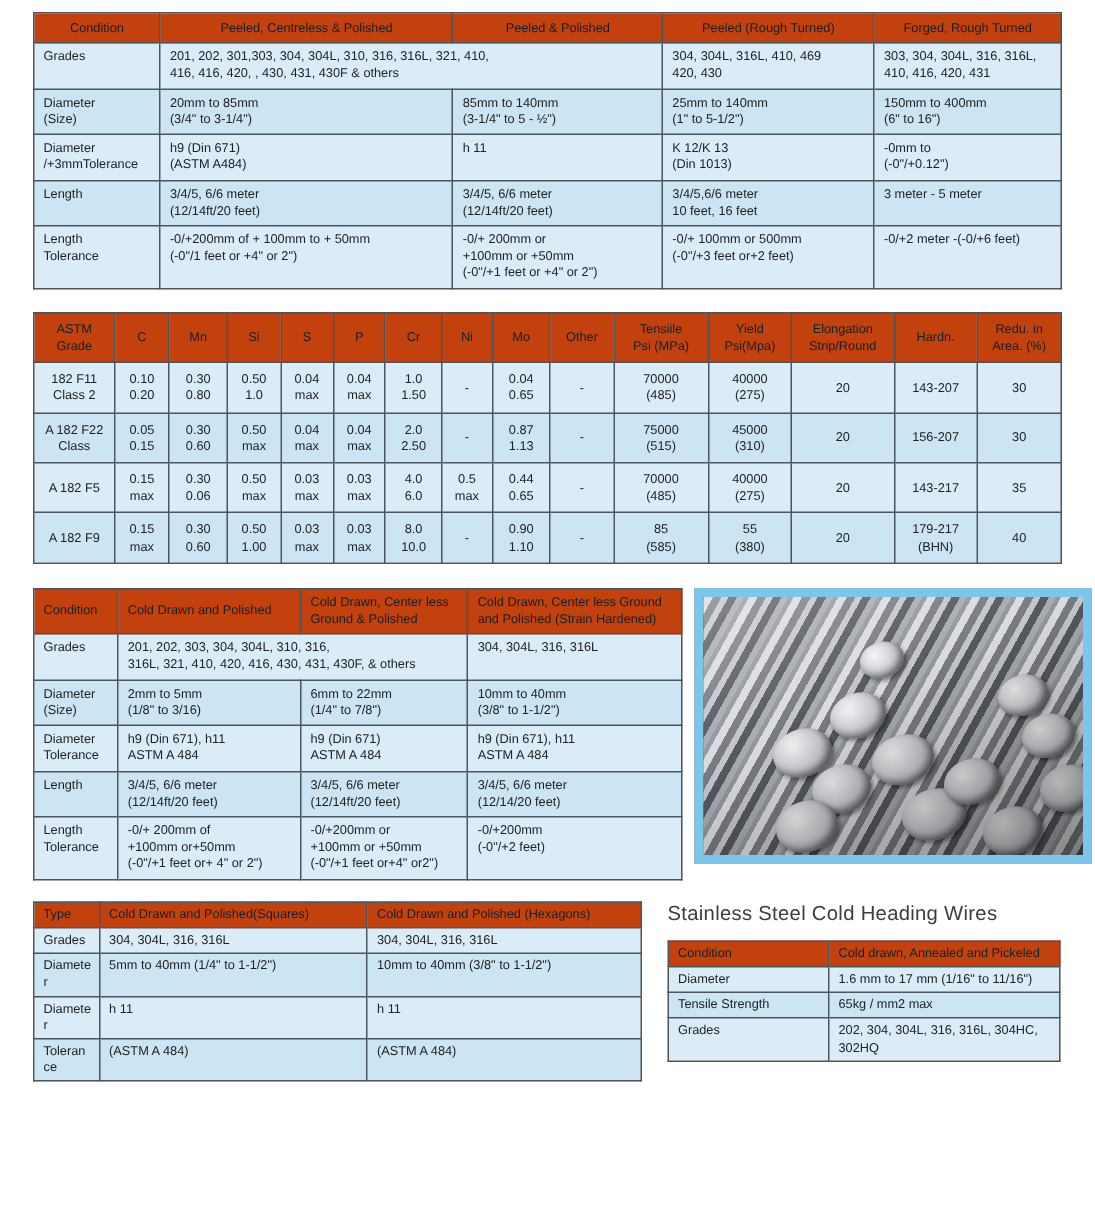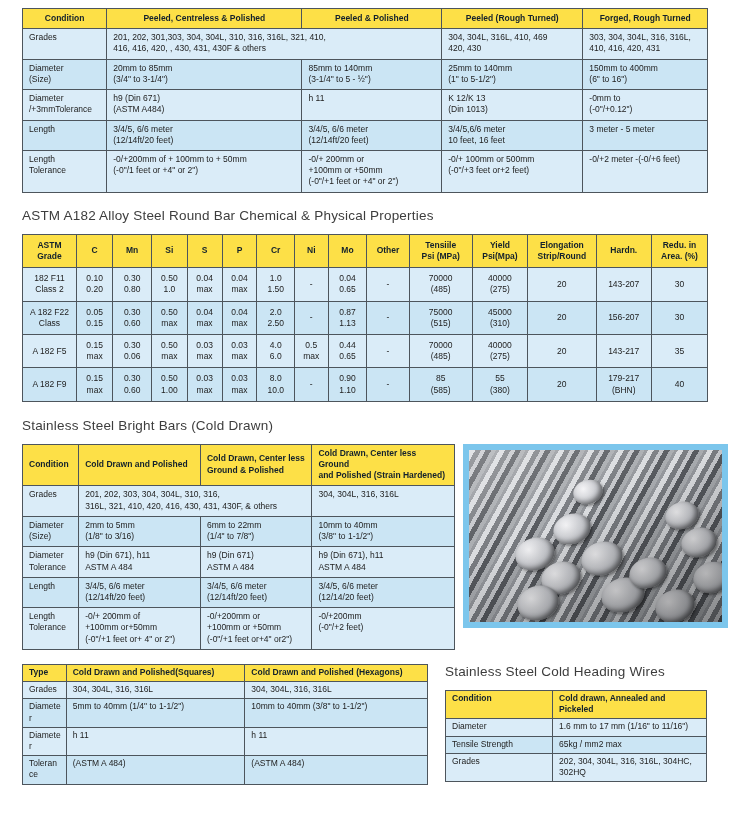--- a/index.html
+++ b/index.html
@@ -15,21 +15,21 @@
     letter-spacing:.2px; margin:0 0 11px 0;
   }
   table { border-collapse:collapse; table-layout:fixed; }
   th, td {
     border:1px solid #4d555c;
     font-size:8.5px; line-height:1.32;
     padding:3px 5px 4px 6px;
     white-space:pre-line; vertical-align:top;
     text-align:left; word-wrap:break-word;
   }
-  th { background:#fde047; color:#13212c; font-weight:bold; }
+  th { background:#c2410c; color:#13212c; font-weight:normal; }
   tbody tr:nth-child(odd) td { background:#daecf8; }
   tbody tr:nth-child(even) td { background:#cbe5f4; }
 
   .tbl1 { width:686px; margin-bottom:15px; }
   .tbl1 th { text-align:center; vertical-align:middle; padding:4px 4px; }
 
   .tbl2 { width:686px; margin-bottom:16px; }
   .tbl2 th, .tbl2 td { text-align:center; vertical-align:middle; padding:5px 2px; }
 
   .mid-row { display:flex; gap:8px; margin-bottom:14px; align-items:flex-start; }
@@ -138,21 +138,20 @@
           <td>-0/+ 200mm or
 +100mm or +50mm
 (-0"/+1 feet or +4" or 2")</td>
           <td>-0/+ 100mm or 500mm
 (-0"/+3 feet or+2 feet)</td>
           <td>-0/+2 meter -(-0/+6 feet)</td>
         </tr>
       </tbody>
     </table>
 
-  <h2 class="sec-title">ASTM A182 Alloy Steel Round Bar Chemical &amp; Physical Properties</h2>
 
   <table class="tbl2">
       <colgroup>
         <col style="width: 8.2%;">
         <col style="width: 5.5%;">
         <col style="width: 5.9%;">
         <col style="width: 5.4%;">
         <col style="width: 5.3%;">
         <col style="width: 5.3%;">
         <col style="width: 5.7%;">
@@ -294,21 +293,20 @@
           <td>55
 (380)</td>
           <td>20</td>
           <td>179-217
 (BHN)</td>
           <td>40</td>
         </tr>
       </tbody>
     </table>
 
-  <h2 class="sec-title">Stainless Steel Bright Bars (Cold Drawn)</h2>
 
   <div class="mid-row">
     <table class="tbl3">
         <colgroup>
           <col style="width: 13%;">
           <col style="width: 28.2%;">
           <col style="width: 25.8%;">
           <col style="width: 33%;">
         </colgroup>
         <thead>

